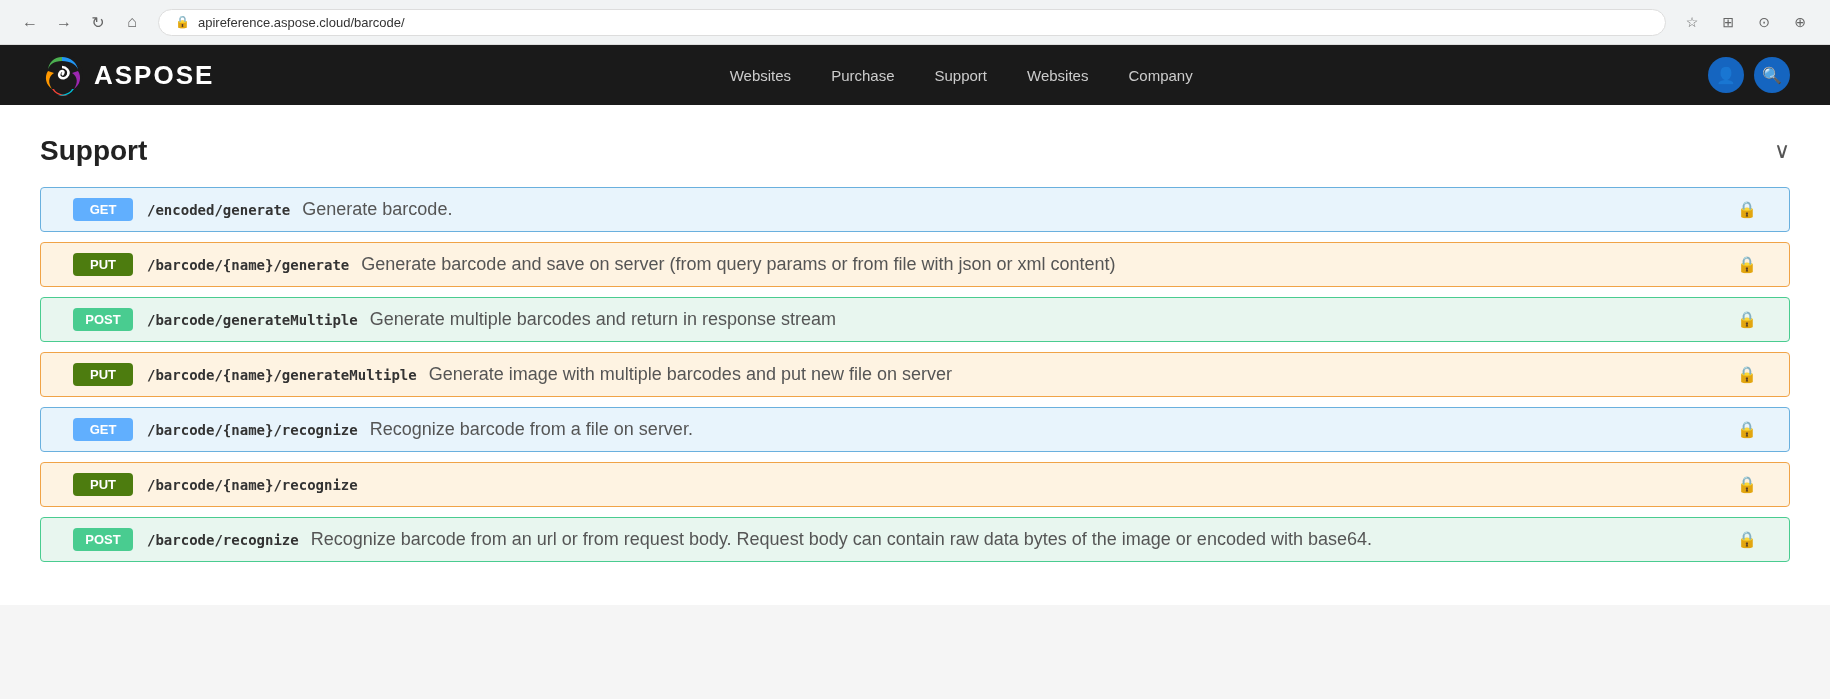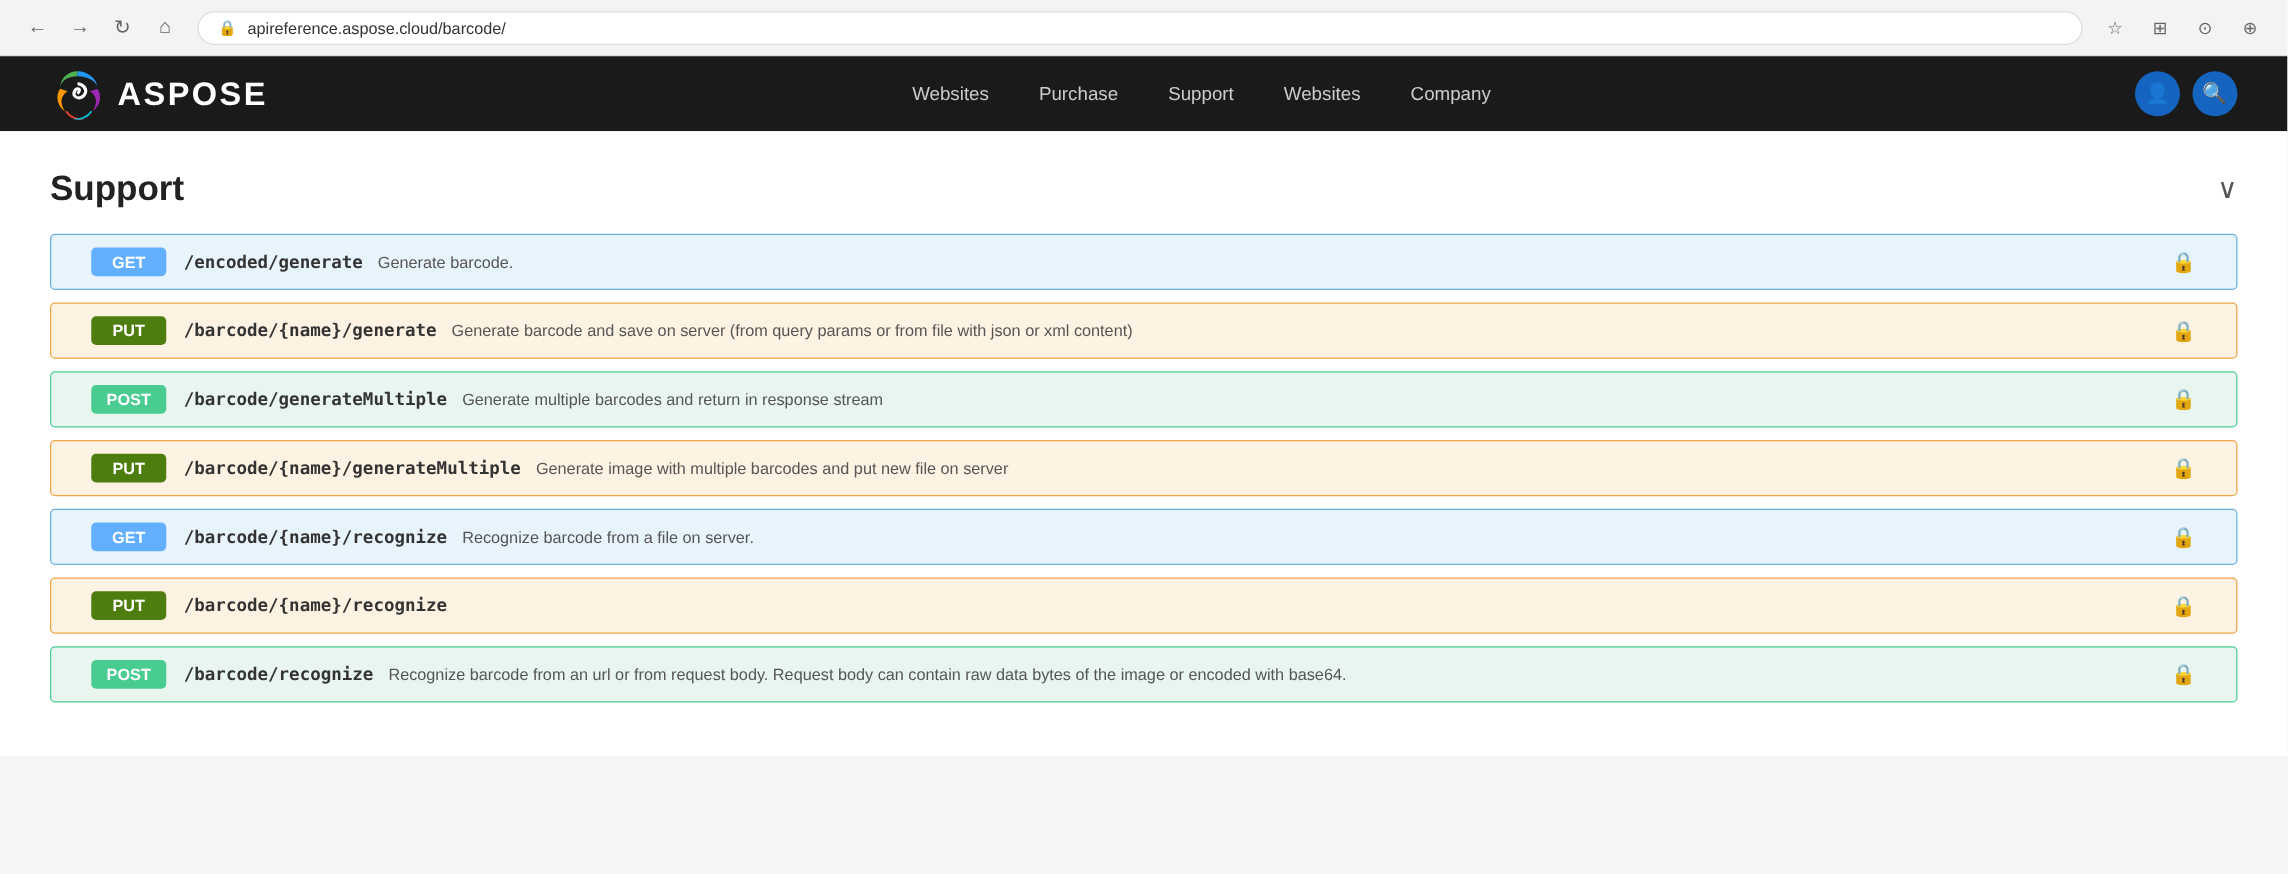--- a/index.html
+++ b/index.html
@@ -160,21 +160,21 @@
     .badge-post { background: #49cc90; }
 
     .endpoint-path {
       font-family: monospace;
       font-size: 14px;
       color: #333;
       font-weight: 600;
       margin-right: 12px;
     }
     .endpoint-desc {
-      font-size: 13px;
+      font-size: 18px;
       color: #555;
       flex: 1;
     }
     .lock-endpoint {
       color: #aaa;
       font-size: 16px;
       margin-left: auto;
     }
   </style>
 </head>

